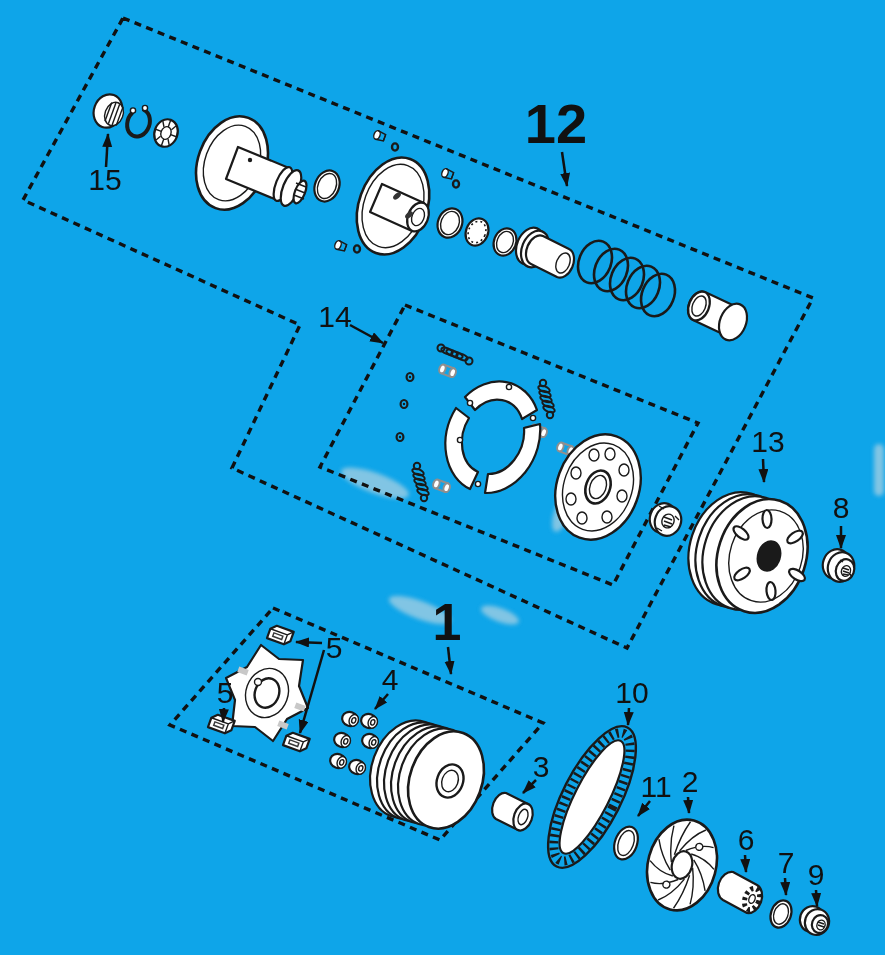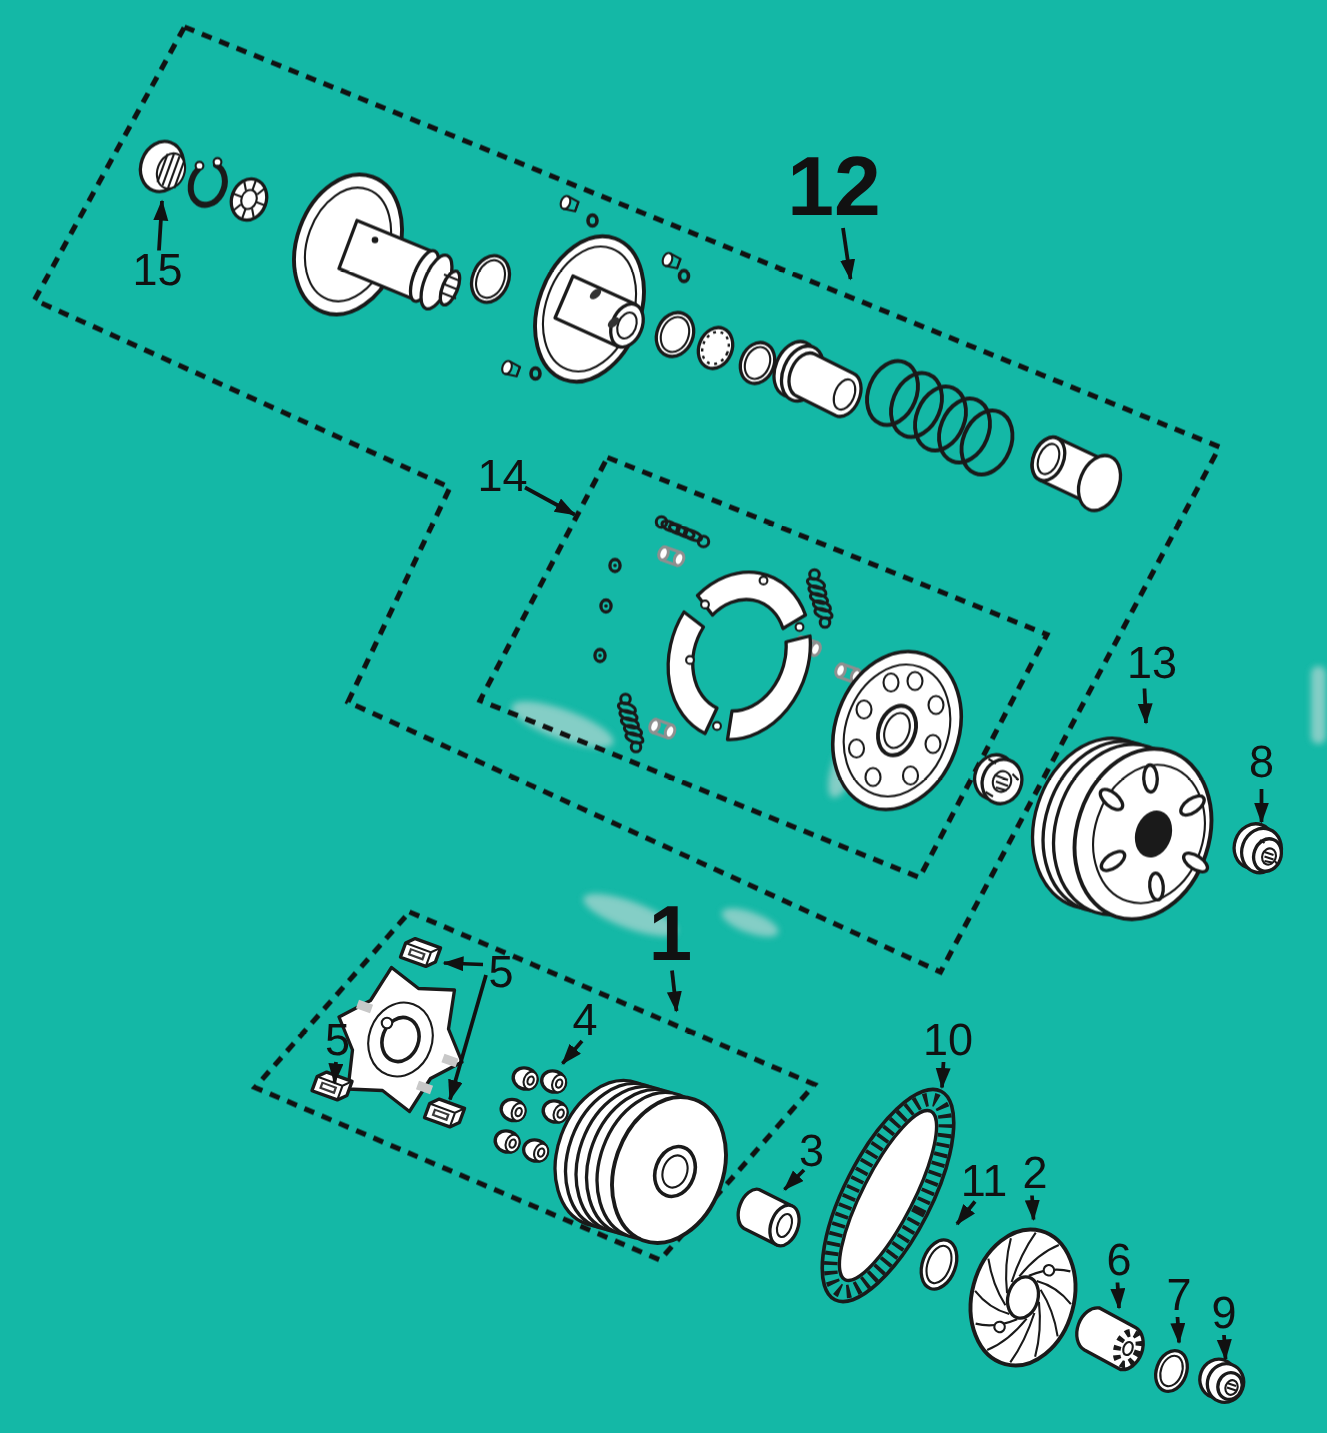--- a/index.html
+++ b/index.html
@@ -1,16 +1,16 @@
 <!DOCTYPE html>
 <html><head>
 <meta charset="utf-8">
 <style>
   html,body{margin:0;padding:0;background:#ffffff;}
-  #stage{position:relative;width:885px;height:955px;background:#14b8a6;overflow:hidden;
+  #stage{position:relative;width:885px;height:955px;background:#0ea5e9;overflow:hidden;
          font-family:"Liberation Sans","DejaVu Sans",sans-serif;}
   svg{display:block;}
   .ln{stroke:#1a1a1a;fill:none;stroke-width:2.2;stroke-linecap:round;stroke-linejoin:round;}
   .lnw{stroke:#1a1a1a;fill:#ffffff;stroke-width:2.2;stroke-linecap:round;stroke-linejoin:round;}
   .lnw3{stroke:#1a1a1a;fill:#ffffff;stroke-width:2.6;stroke-linejoin:round;}
   .thin{stroke:#1a1a1a;fill:none;stroke-width:1.4;}
   .thinw{stroke:#1a1a1a;fill:#ffffff;stroke-width:1.4;}
   .dashbox{fill:none;stroke:#111111;stroke-width:3.4;stroke-dasharray:7 5.5;stroke-linecap:butt;}
   .pin{stroke:#8f8f8f;fill:#ffffff;stroke-width:2;stroke-linecap:round;}
   .pinln{stroke:#8f8f8f;fill:none;stroke-width:2;stroke-linecap:round;}

